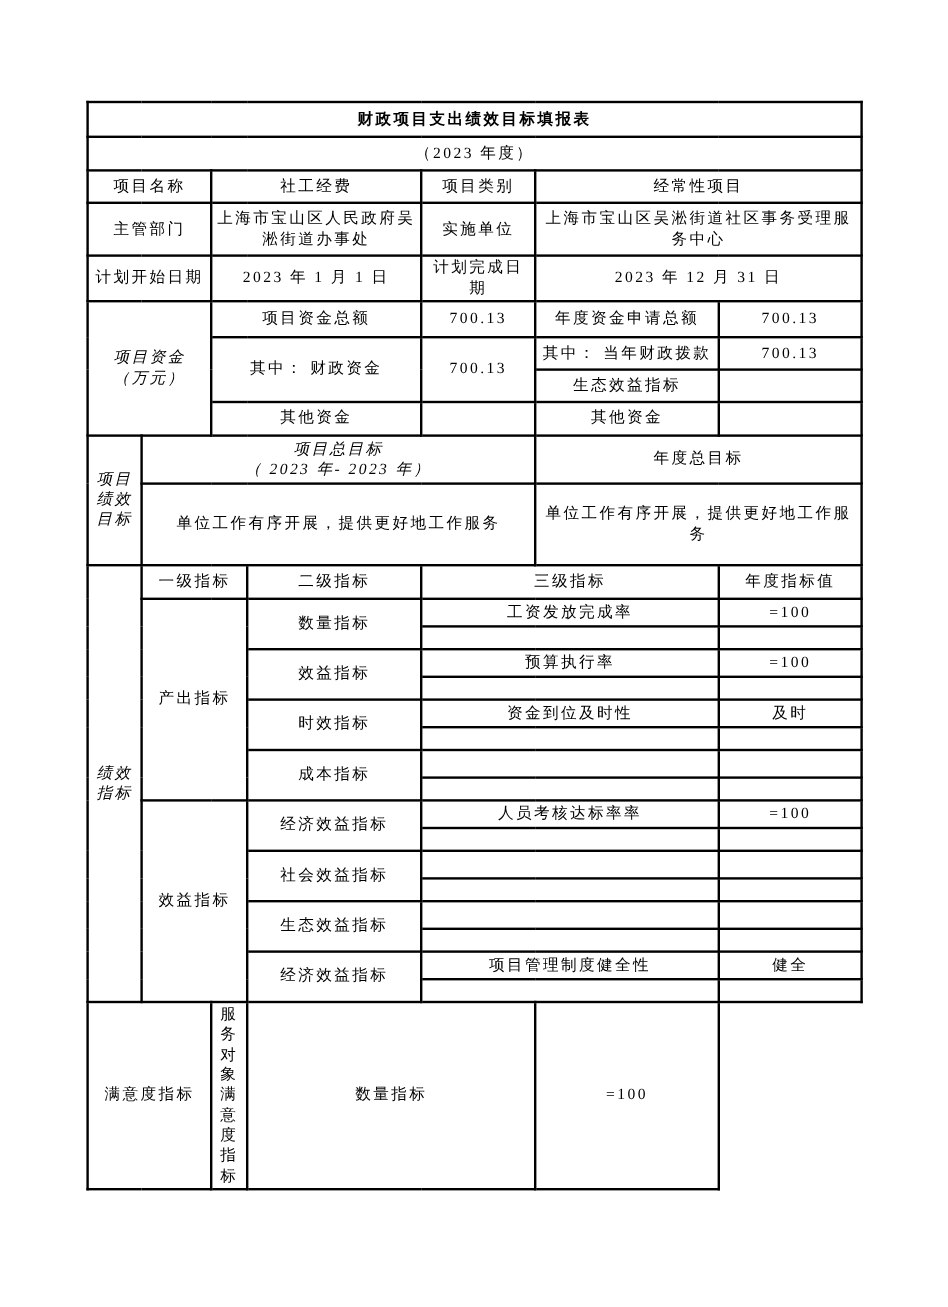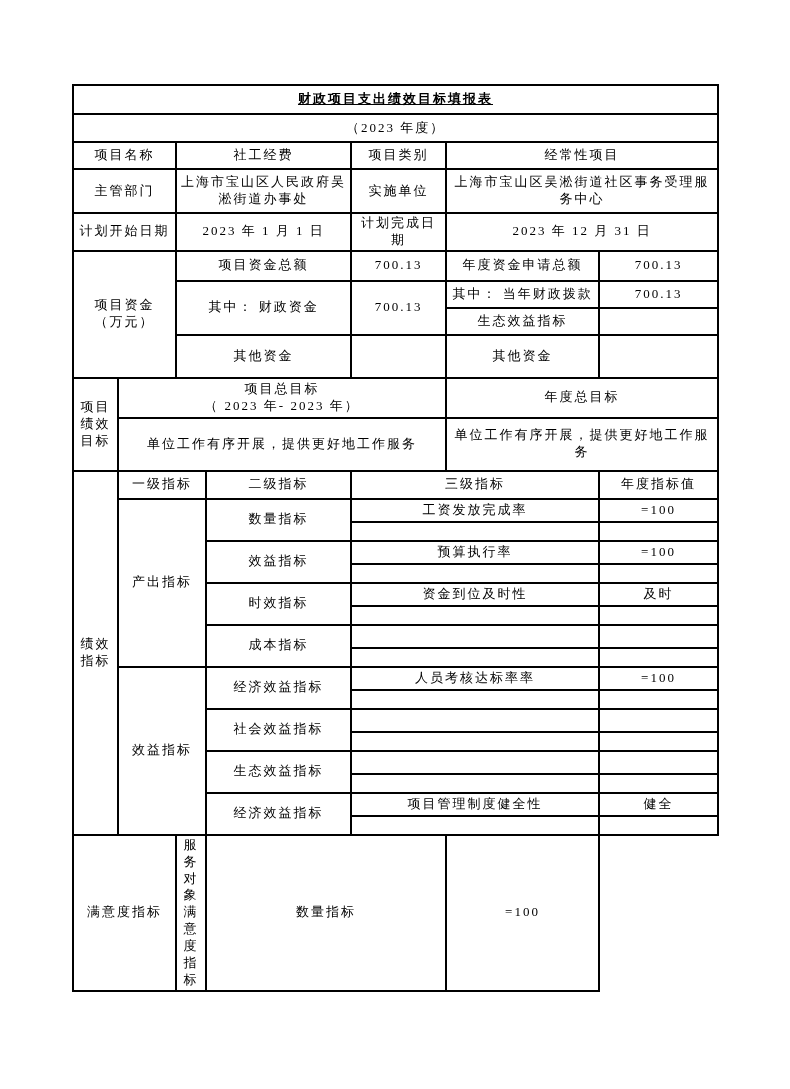--- a/index.html
+++ b/index.html
@@ -29,32 +29,31 @@
     text-align: center;
     vertical-align: middle;
     padding: 1px 3px;
     overflow: hidden;
     word-break: break-all;
   }
   td.title-cell {
     font-weight: bold;
     font-size: 15px;
     letter-spacing: 3px;
-    text-decoration: underline;
   }
   td.al { text-align: left; }
   td.num { letter-spacing: 0px; }
-  td.pre { white-space: pre-line; }
+  td.pre { white-space: pre-line; font-style: italic; }
   td.tb { border-bottom-width: 1px; }
   td.tt { border-top-width: 1px; }
   tr.h29 { height: 29px; } tr.h28 { height: 28px; }
   tr.h27 { height: 27px; } tr.h44 { height: 44px; margin-top: 13px; }
   tr.h24 { height: 24px; } tr.h30 { height: 30px; }
-  tr.h32 { height: 43px; padding-left: 28px; } tr.h40 { height: 40px; }
-  tr.h53 { height: 53px; border-radius: 14px; } tr.h23 { height: 23px; }
+  tr.h32 { height: 28px; padding-left: 28px; } tr.h40 { height: 40px; }
+  tr.h53 { height: 68px; border-radius: 14px; } tr.h23 { height: 23px; }
   tr.h19 { height: 19px; }
   td.goal-text { vertical-align: middle; }
 </style>
 </head>
 <body>
 
 <div class="form-wrap">
 <table class="form">
   <colgroup>
     <col style="width:45px">

